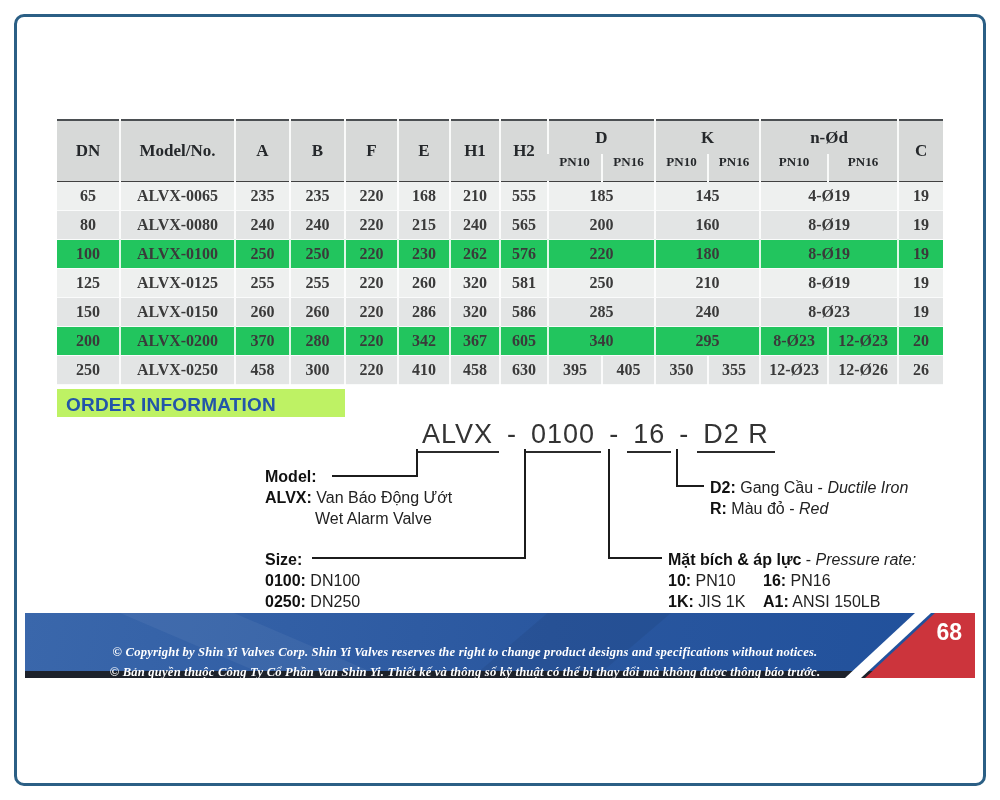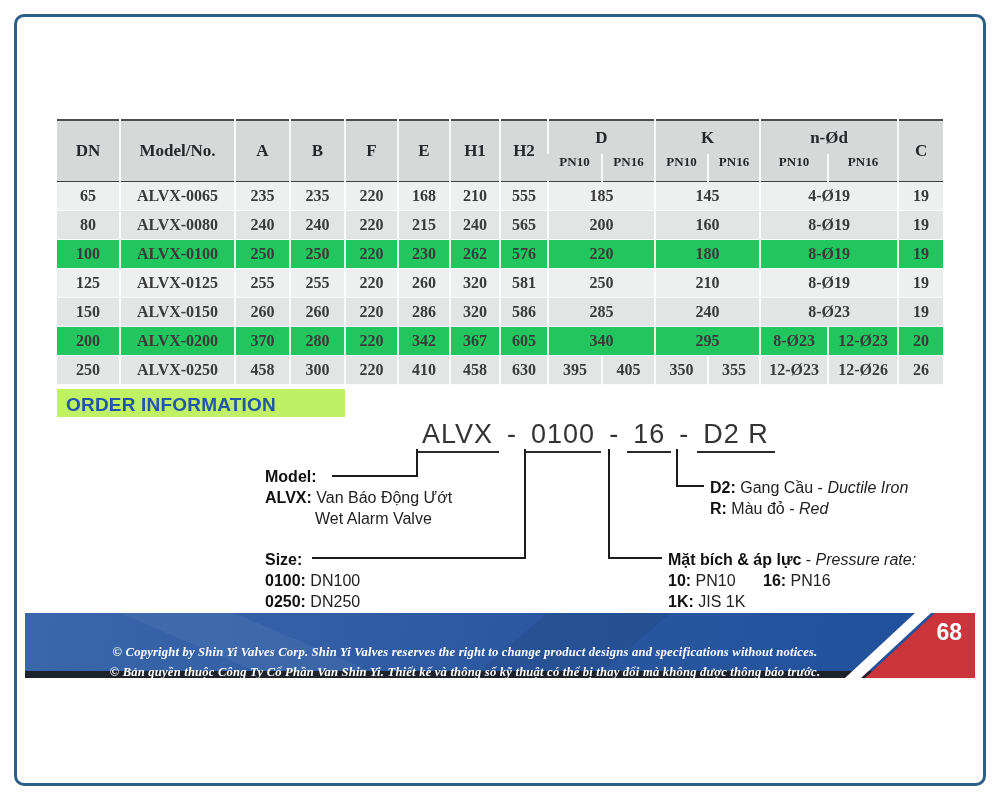--- a/index.html
+++ b/index.html
@@ -263,20 +263,21 @@
   </div>
 
   <div class="ann" style="left:668px; top:549px;">
     <div>
       <b>Mặt bích &amp; áp lực</b><span> - </span><span class="ital">Pressure rate:</span>
     </div>
     <div class="pgrid">
       <div><b>10:</b><span> PN10</span></div>
       <div><b>16:</b><span> PN16</span></div>
       <div><b>1K:</b><span> JIS 1K</span></div>
+      <div><b>A1:</b><span> ANSI 150LB</span></div>
     </div>
   </div>
 
   <div class="footer">
     <div class="deco1"></div>
     <div class="deco2"></div>
     <div class="darkstrip"></div>
     <div class="stripe"></div>
     <div class="redblock"></div>
     <div class="copy">

